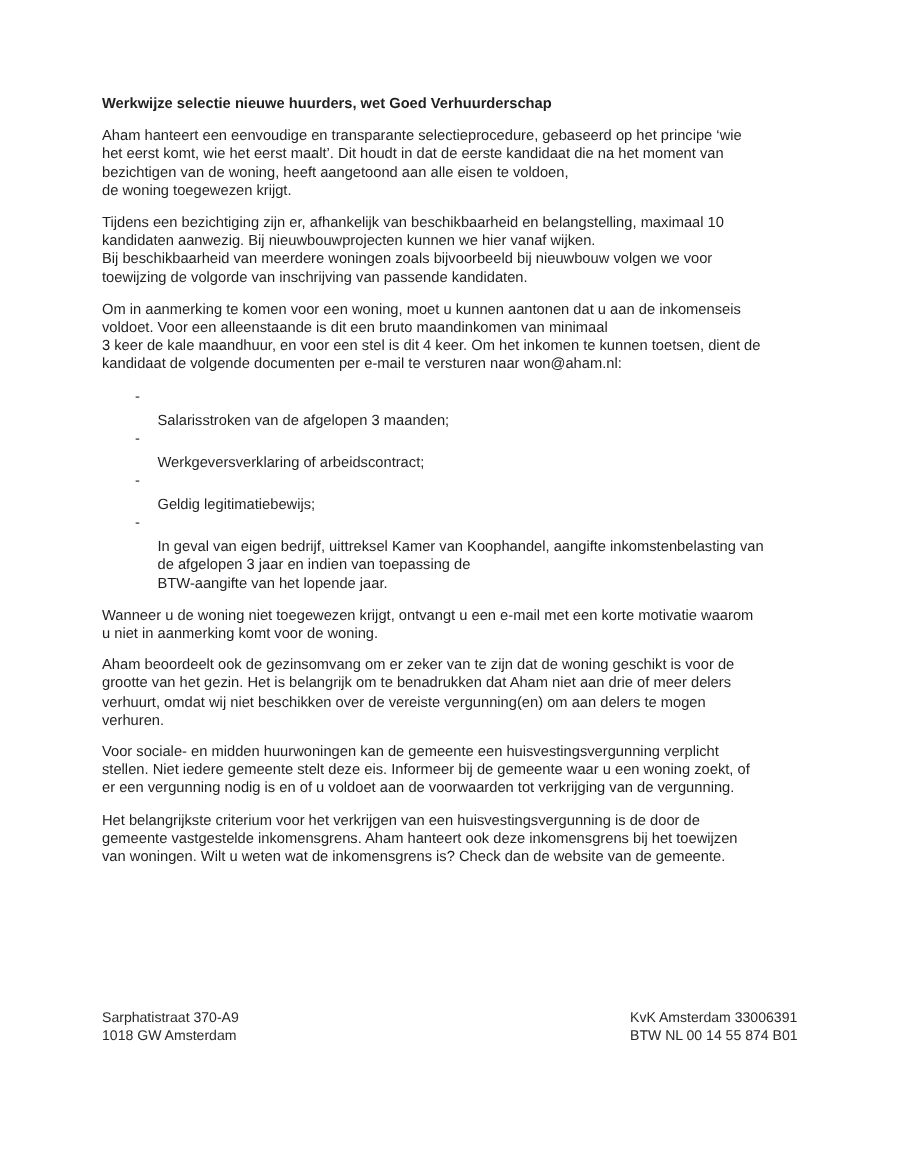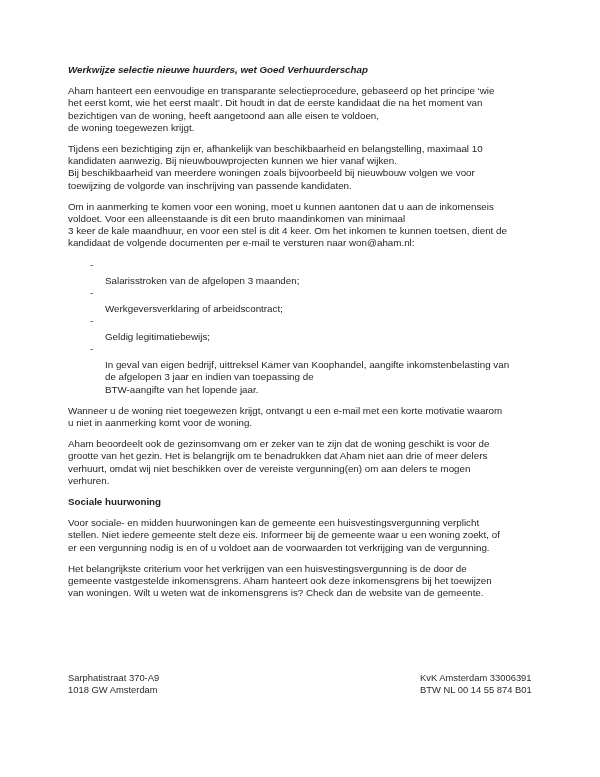--- a/index.html
+++ b/index.html
@@ -22,21 +22,20 @@
     letter-spacing: 0.4px;
     color: #1a1a1a;
     font-weight: 400;
   }
 
   .doc-title {
     font-size: 9.8px;
     font-weight: 700;
     line-height: 12.2px;
     margin: 0 0 9px 0;
-    font-style: italic;
   }
   .para {
     font-size: 9.8px;
     line-height: 12.2px;
     margin: 0 0 9px 0;
     white-space: pre-line;
   }
   .bullet-list { margin: 0 0 9px 0; }
   .bullet-item {
     display: flex;
@@ -112,21 +111,20 @@
   </div>
 
   <p class="para">Wanneer u de woning niet toegewezen krijgt, ontvangt u een e-mail met een korte motivatie waarom
 u niet in aanmerking komt voor de woning.</p>
 
   <p class="para">Aham beoordeelt ook de gezinsomvang om er zeker van te zijn dat de woning geschikt is voor de
 grootte van het gezin. Het is belangrijk om te benadrukken dat Aham niet aan drie of meer delers
 verhuurt, omdat wij niet beschikken over de vereiste vergunning(en) om aan delers te mogen
 verhuren.</p>
 
-  <div class="sub-heading">Sociale huurwoning</div>
 
   <p class="para">Voor sociale- en midden huurwoningen kan de gemeente een huisvestingsvergunning verplicht
 stellen. Niet iedere gemeente stelt deze eis. Informeer bij de gemeente waar u een woning zoekt, of
 er een vergunning nodig is en of u voldoet aan de voorwaarden tot verkrijging van de vergunning.</p>
 
   <p class="para">Het belangrijkste criterium voor het verkrijgen van een huisvestingsvergunning is de door de
 gemeente vastgestelde inkomensgrens. Aham hanteert ook deze inkomensgrens bij het toewijzen
 van woningen. Wilt u weten wat de inkomensgrens is? Check dan de website van de gemeente.</p>
 
 

